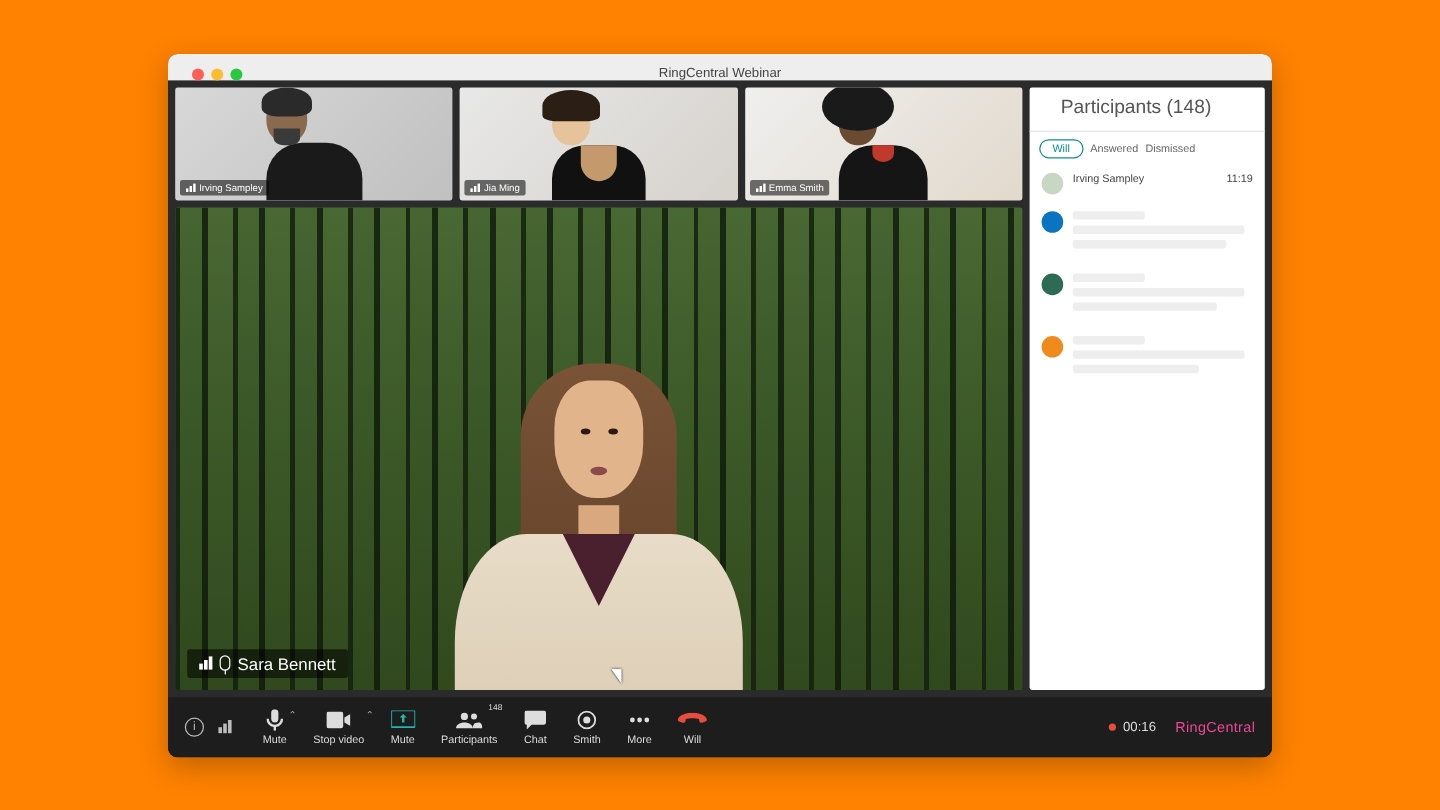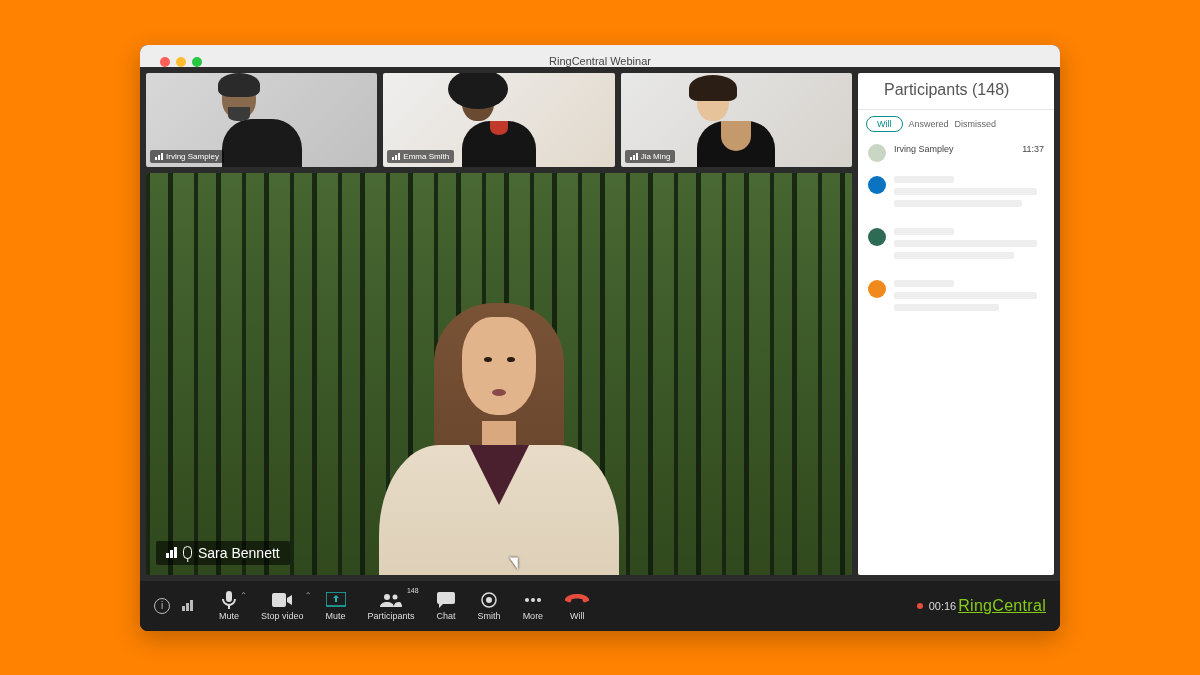--- a/index.html
+++ b/index.html
@@ -147,23 +147,23 @@
     display:flex; align-items:center; padding:0 14px; gap:2px;
     color:#ccc;
   }
   .tbtn { display:flex; flex-direction:column; align-items:center; gap:2px; padding:4px 10px; cursor:pointer; font-size:9px; color:#ddd; position:relative;}
   .tbtn .ico { height:18px; display:flex; align-items:center; justify-content:center; }
   .tbtn.leave .ico svg path { fill:#e74c3c; }
   .caret { position:absolute; top:4px; right:2px; font-size:8px; color:#aaa; }
   .badge { position:absolute; top:0px; right:4px; font-size:7px; background:#1d1d1d; color:#ddd; padding:0 2px;}
   .spacer { flex:1; }
   .left-icons { display:flex; gap:12px; align-items:center; margin-right:14px; }
-  .rec { display:flex; align-items:center; gap:6px; font-size:11px; color:#ddd; margin-right:0;}
+  .rec { display:flex; align-items:center; gap:6px; font-size:11px; color:#ddd; margin-right:14px;}
   .recdot{width:6px;height:6px;border-radius:50%;background:#e74c3c;}
-  .brand { font-size:16px; color:#84cc16; letter-spacing:.3px;text-decoration:underline; }
+  .brand { font-size:12px; color:#ec4899; letter-spacing:.3px; }
 
   
   .p1 .h{width:34px;height:40px;background:#8a6a4e;border-radius:46%;position:relative;}
   .p1 .hair{position:absolute;top:-6px;left:-4px;right:-4px;height:24px;background:#2a2a2a;border-radius:50% 50% 30% 30%;}
   .p1 .beard{position:absolute;bottom:-2px;left:6px;right:6px;height:14px;background:#3a3a3a;border-radius:0 0 40% 40%;}
   .p1 .body{width:80px;height:48px;background:#1a1a1a;border-radius:30px 30px 0 0;}
   .p2 .h{width:32px;height:38px;background:#6b4a32;border-radius:46%;position:relative;}
   .p2 .hair{position:absolute;top:-14px;left:-14px;right:-14px;height:40px;background:#1a1a1a;border-radius:50%;}
   .p2 .body{width:74px;height:46px;background:#151515;border-radius:28px 28px 0 0;position:relative;}
   .p2 .collar{position:absolute;top:0;left:50%;transform:translateX(-50%);width:18px;height:14px;background:#c0392b;border-radius:0 0 50% 50%;}
@@ -200,54 +200,54 @@
               </div>
             <div class="nametag">
               <span class="sig">
                   <span></span>
                   <span></span>
                   <span></span>
                 </span>
               <span>Irving Sampley</span>
             </div>
           </div>
+          <div class="thumb bg3">
+            <div class="person p3">
+                <div class="h">
+                  <div class="hair"></div>
+                </div>
+                <div class="body">
+                  <div class="scarf"></div>
+                </div>
+              </div>
+            <div class="nametag">
+              <span class="sig">
+                  <span></span>
+                  <span></span>
+                  <span></span>
+                </span>
+              <span>Jia Ming</span>
+            </div>
+          </div>
           <div class="thumb bg2">
             <div class="person p2">
                 <div class="h">
                   <div class="hair"></div>
                 </div>
                 <div class="body">
                   <div class="collar"></div>
                 </div>
               </div>
             <div class="nametag">
               <span class="sig">
                   <span></span>
                   <span></span>
                   <span></span>
                 </span>
               <span>Emma Smith</span>
-            </div>
-          </div>
-          <div class="thumb bg3">
-            <div class="person p3">
-                <div class="h">
-                  <div class="hair"></div>
-                </div>
-                <div class="body">
-                  <div class="scarf"></div>
-                </div>
-              </div>
-            <div class="nametag">
-              <span class="sig">
-                  <span></span>
-                  <span></span>
-                  <span></span>
-                </span>
-              <span>Jia Ming</span>
             </div>
           </div>
         </div>
 
         <div class="mainvid">
           <div class="forest"></div>
           <div class="speaker">
             <div style="position:relative;">
               <div class="hair"></div>
               <div class="face">
@@ -285,21 +285,21 @@
         <div class="filterrow">
           <span class="pill">Will</span>
           <span>Answered</span>
           <span>Dismissed</span>
         </div>
         <div class="qitem">
           <div class="avatar" style="background:#c9d6c4"></div>
           <div class="qbody">
             <div class="qhead">
               <span>Irving Sampley</span>
-              <span>11:37</span>
+              <span>11:19</span>
             </div>
           </div>
         </div>
 
         <div class="skel">
           <div class="avatar" style="background:#0a74c2"></div>
           <div style="flex:1">
             <div class="skline" style="width:40%"></div>
             <div class="skline" style="width:95%"></div>
             <div class="skline" style="width:85%"></div>

